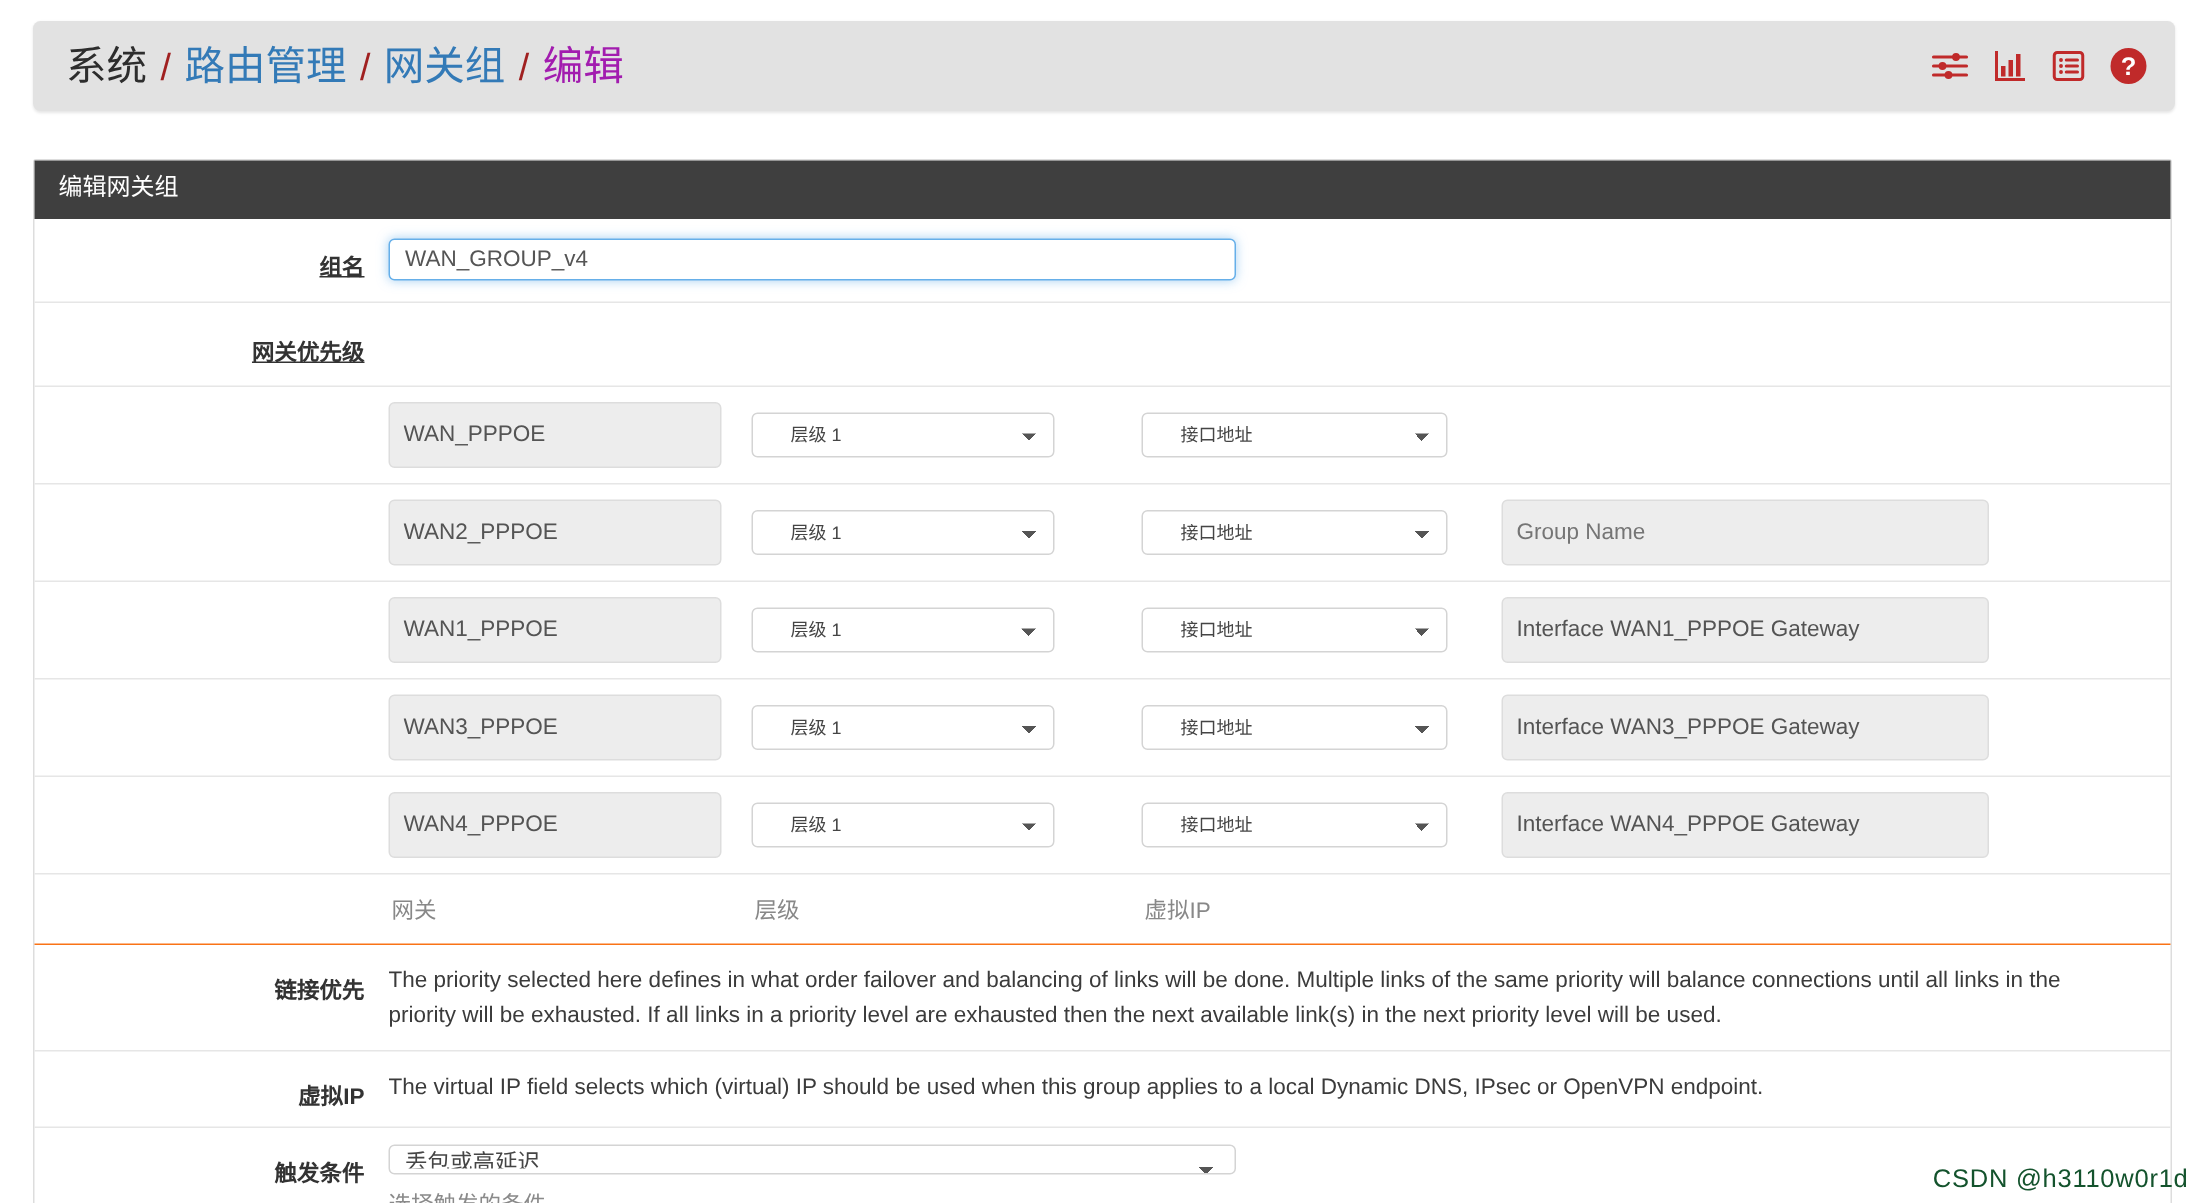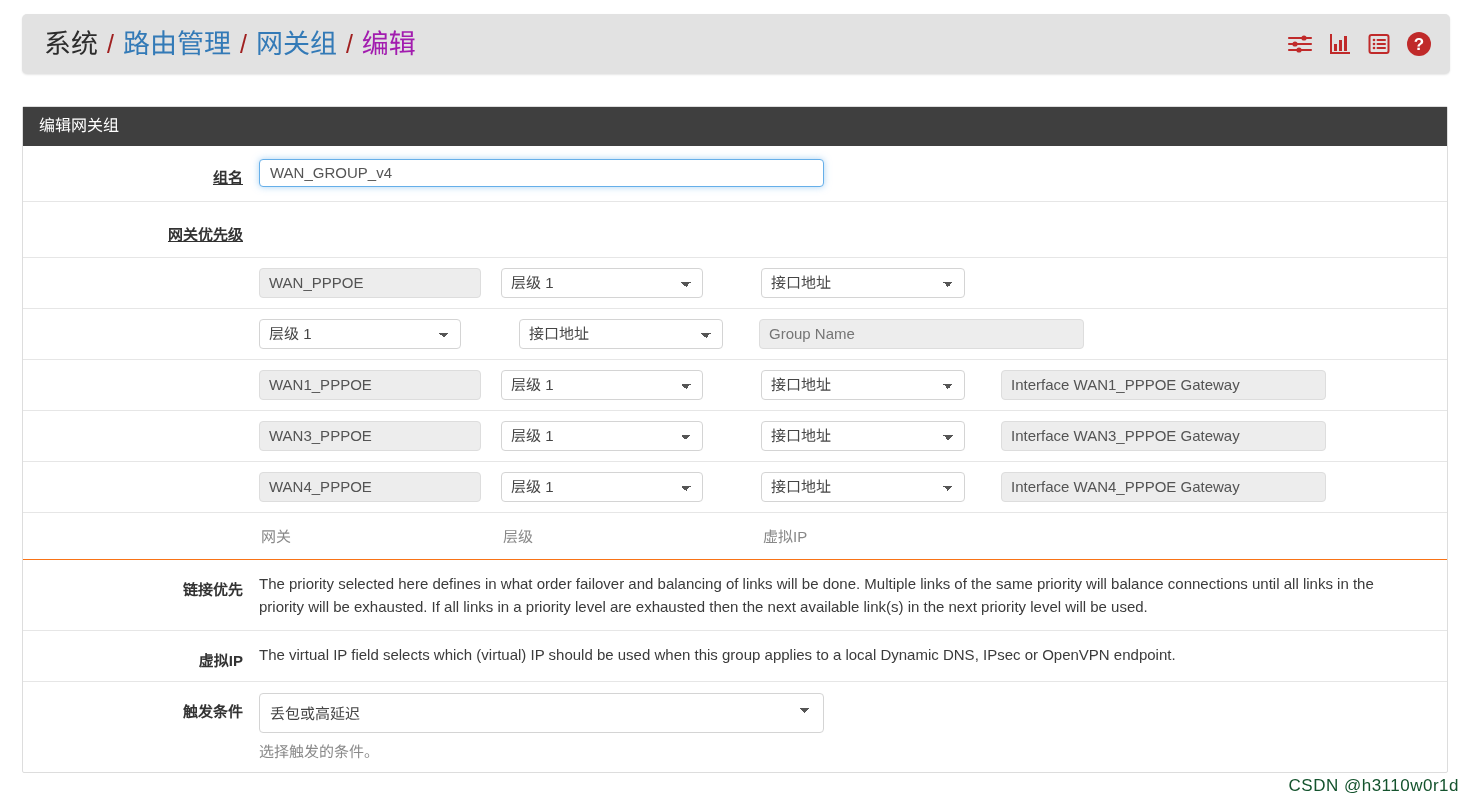--- a/index.html
+++ b/index.html
@@ -159,21 +159,21 @@
   .gw-cell {
     box-sizing: border-box;
   }
   .gw-cell.name   { width: 222px; margin-right: 20px; }
   .gw-cell.tier   { width: 202px; margin-right: 58px; }
   .gw-cell.vip    { width: 204px; margin-right: 36px; }
   .gw-cell.desc   { width: 325px; }
 
   .input-disabled {
     width: 100%;
-    height: 30px;
+    height: 44px;
     box-sizing: border-box;
     border: 1px solid #dddddd;
     border-radius: 4px;
     background: #ededed;
     color: #545454;
     font-family: "Liberation Sans", sans-serif;
     font-size: 15px;
     padding: 4px 9px;
   }
   .input-disabled.placeholder-only {
@@ -181,22 +181,22 @@
   }
   select.sel {
     width: 100%;
     height: 30px;
     box-sizing: border-box;
     border: 1px solid #d4d4d4;
     border-radius: 4px;
     background: #ffffff;
     color: #454545;
     font-family: "Liberation Sans", sans-serif;
-    font-size: 15px;
-    padding: 3px 26px 3px 9px;
+    font-size: 12px;
+    padding: 3px 26px 3px 25px;
     -webkit-appearance: none;
     -moz-appearance: none;
     appearance: none;
     background-image:
       linear-gradient(45deg, transparent 50%, #555 50%),
       linear-gradient(135deg, #555 50%, transparent 50%);
     background-position:
       calc(100% - 16px) 13px,
       calc(100% - 11px) 13px;
     background-size: 5px 5px, 5px 5px;
@@ -225,21 +225,21 @@
     font-size: 15px;
     line-height: 1.58;
     color: #3b3b3b;
     max-width: 1160px;
     padding-top: 1px;
   }
 
   
   .select-trigger {
     width: 565px;
-    height: 40px;
+    height: 20px;
     box-sizing: border-box;
     border: 1px solid #d4d4d4;
     border-radius: 4px;
     background: #ffffff;
     color: #454545;
     font-family: "Liberation Sans", sans-serif;
     font-size: 15px;
     padding: 3px 28px 3px 10px;
     -webkit-appearance: none;
     -moz-appearance: none;
@@ -362,20 +362,23 @@
       </div>
       <div class="gw-cell vip">
         <select class="sel">
           <option>接口地址</option>
         </select>
       </div>
     </div>
 
     <div class="gw-row">
       <div class="gw-spacer"></div>
+      <div class="gw-cell name">
+        <input class="input-disabled" type="text" readonly="" value="WAN2_PPPOE" style="">
+      </div>
       <div class="gw-cell tier">
         <select class="sel">
           <option>层级 1</option>
         </select>
       </div>
       <div class="gw-cell vip">
         <select class="sel">
           <option>接口地址</option>
         </select>
       </div>

